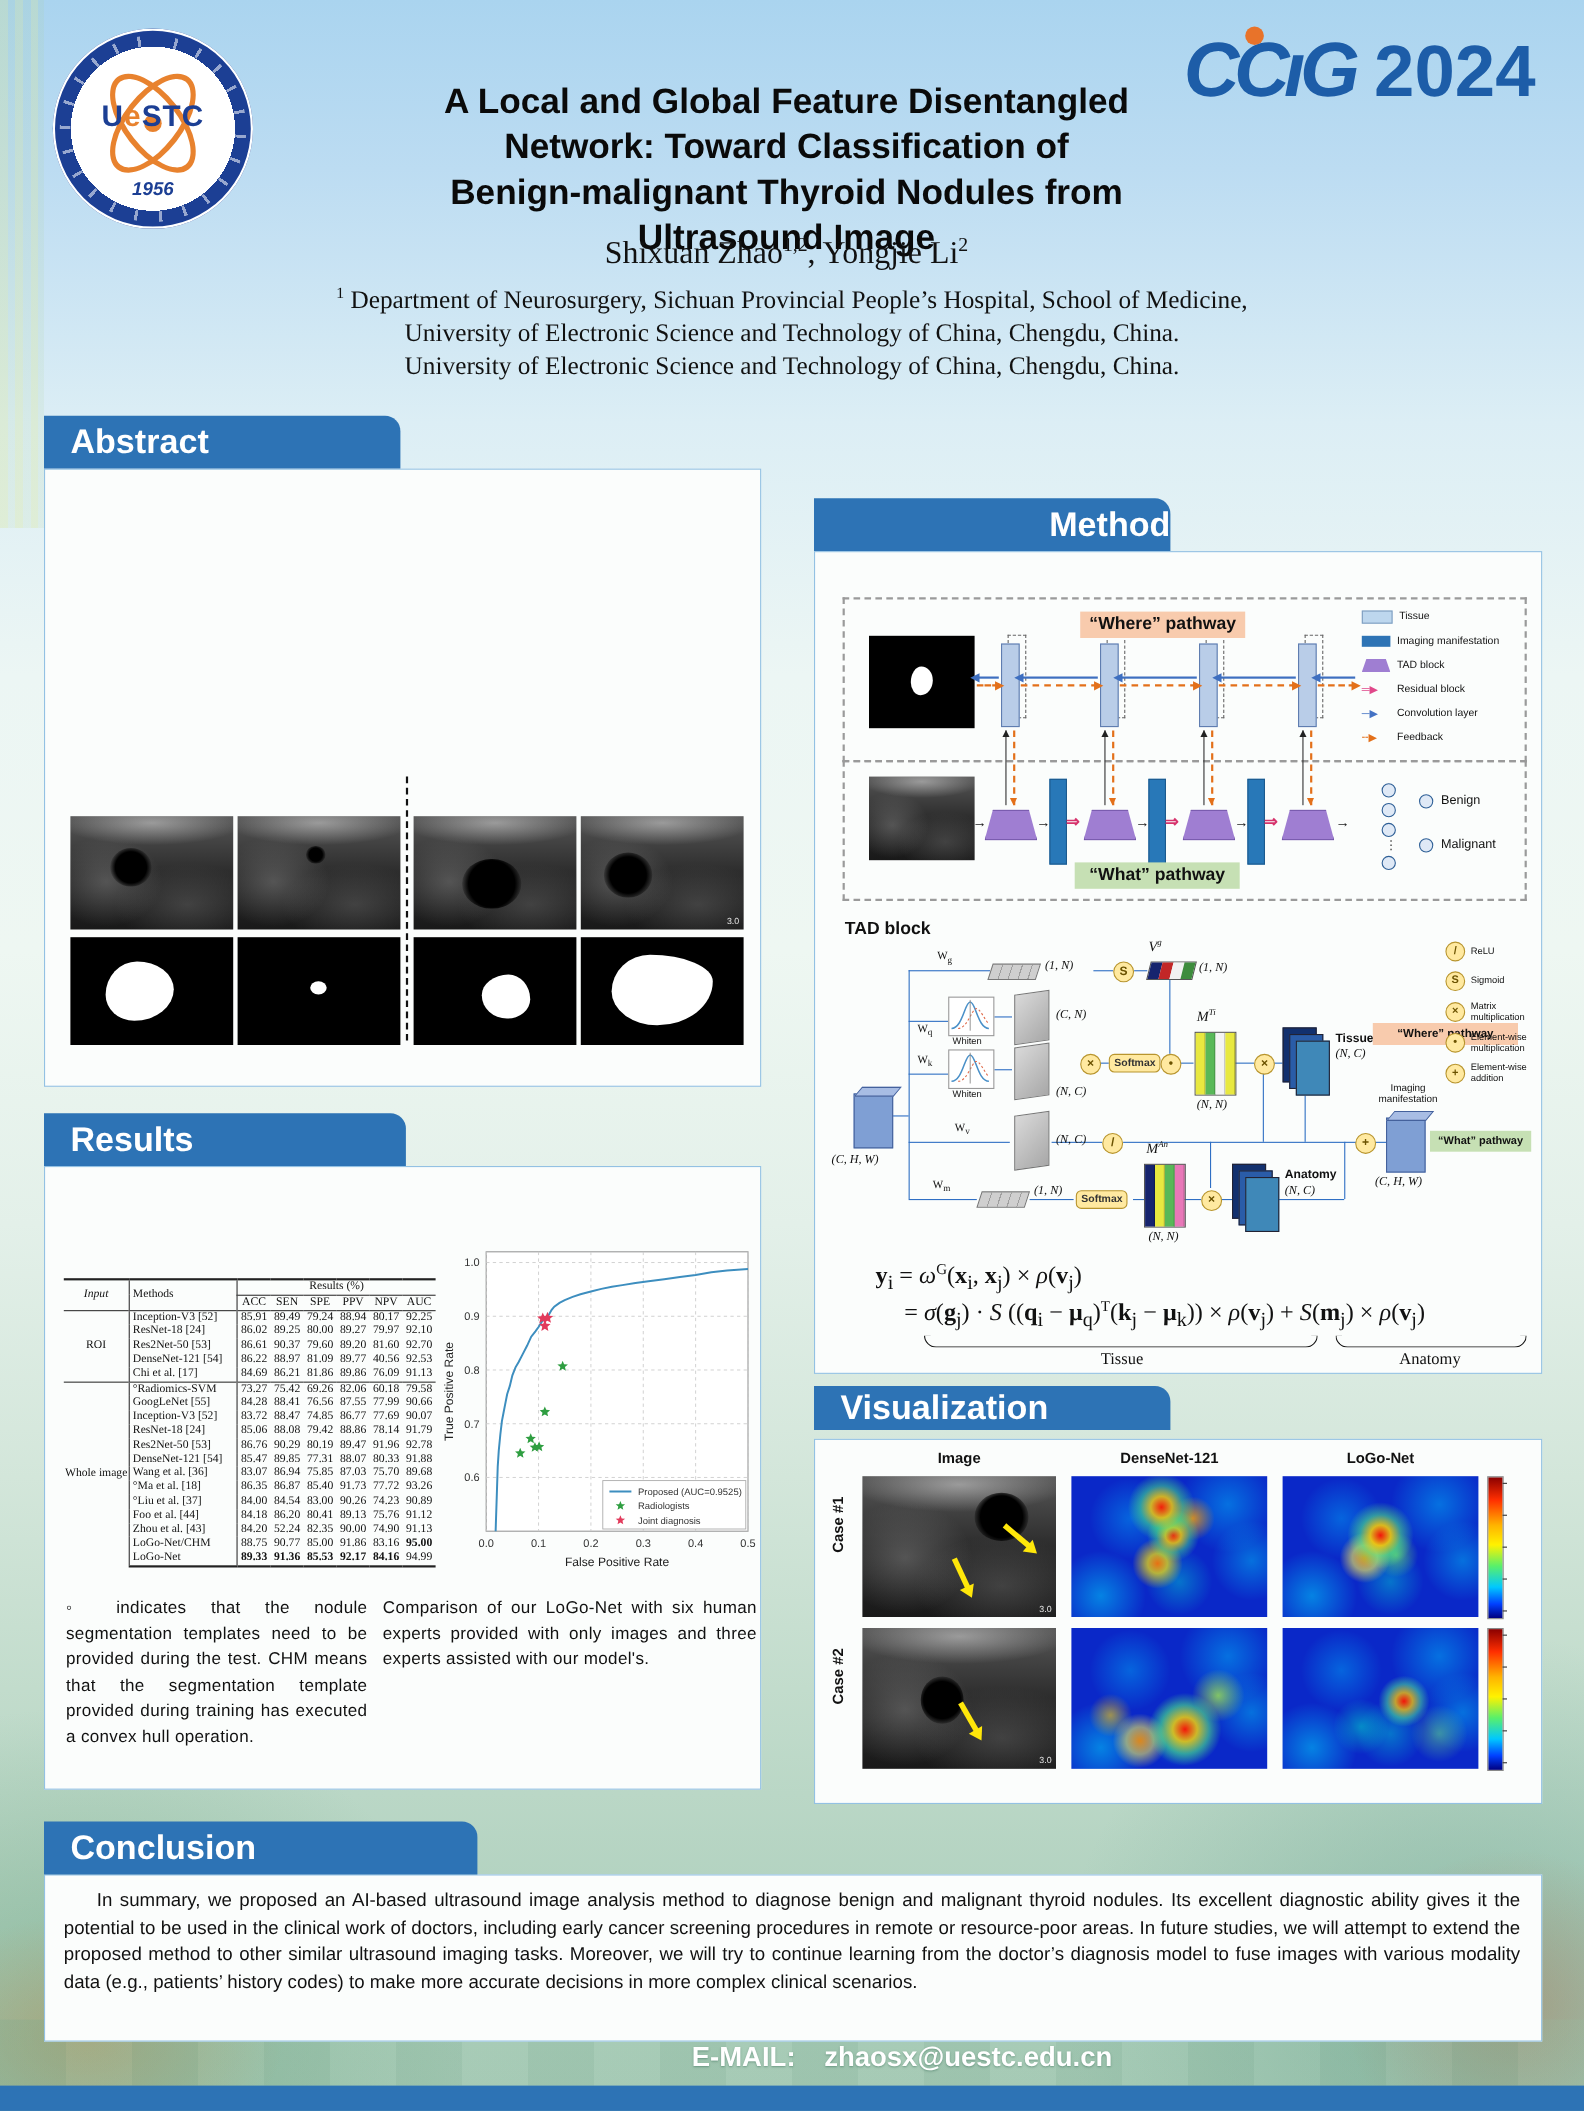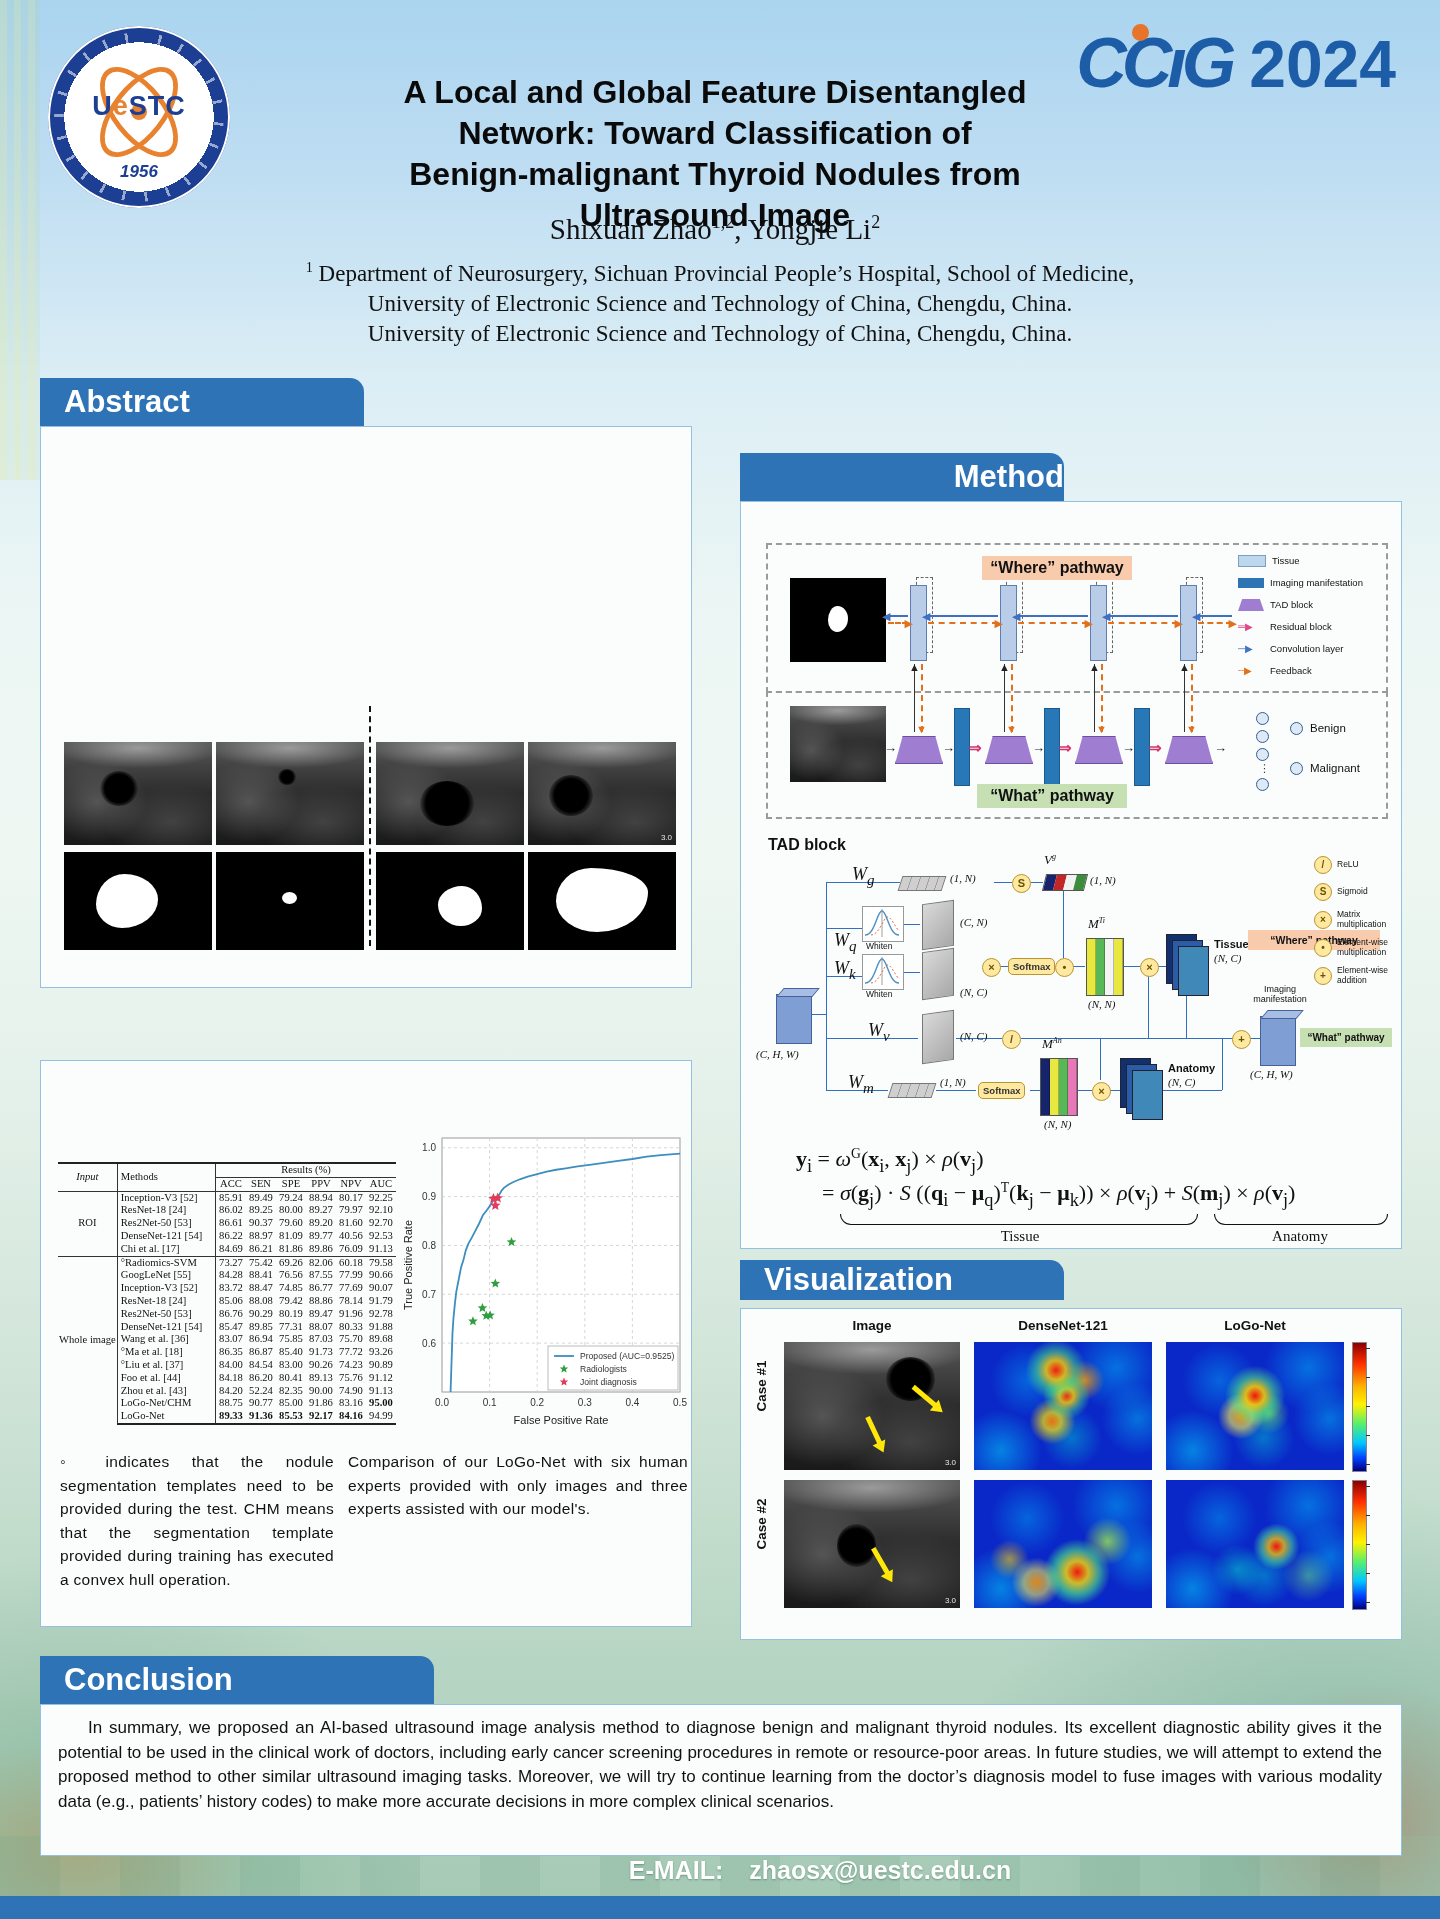--- a/index.html
+++ b/index.html
@@ -112,21 +112,21 @@
   .mli4::before{content:"─▶";color:#4472c4;font-size:10px;position:absolute;top:0;}
   .mli5::before{content:"╌▶";color:#e3701a;font-size:10px;position:absolute;top:0;}
   .mlt{font-size:9.5px;line-height:10px;color:#111;}
 
   .neuron{position:absolute;width:11px;height:11px;border-radius:50%;border:1.4px solid #2e5f96;background:#dfe9f6;z-index:6;}
   .outlab{position:absolute;font-size:11.5px;color:#111;z-index:6;}
   .vdots{position:absolute;font-size:11px;color:#333;z-index:6;letter-spacing:0;}
 
   
   .tadlab{position:absolute;font-weight:bold;font-size:16px;color:#111;z-index:5;}
-  .wl{position:absolute;font-family:"Liberation Serif",serif;font-style:italic;font-size:18px;color:#111;z-index:6;}
+  .wl{position:absolute;font-family:"Liberation Serif",serif;font-size:10px;color:#111;z-index:6;}
   .dim{position:absolute;font-family:"Liberation Serif",serif;font-style:italic;font-size:11px;color:#111;z-index:6;}
   .tens{position:absolute;font-family:"Liberation Serif",serif;font-style:italic;font-size:13px;color:#111;z-index:6;}
   .segbar{position:absolute;height:13px;background:repeating-linear-gradient(90deg,#cfcfcf 0 8px,#9f9f9f 8px 9px);border:1px solid #777;transform:skewX(-18deg);z-index:5;}
   .plate{position:absolute;width:30px;background:linear-gradient(135deg,#d9d9d9,#a8a8a8);border:1px solid #777;transform:skewY(-8deg);z-index:5;}
   .cbar{position:absolute;height:15px;display:flex;border:1px solid #555;transform:skewX(-14deg);z-index:5;}
   .cbar i{flex:1;}
   .matx{position:absolute;border:1px solid #555;display:flex;z-index:5;}
   .matx i{flex:1;border-right:.6px solid rgba(0,0,0,.25);}
   .stack{position:absolute;z-index:5;}
   .stack i{position:absolute;width:70%;height:80%;border:1px solid #223;}
@@ -249,20 +249,23 @@
   <div class="us us-b2" style="left:216px;top:742px;width:148px;height:103px;"></div>
   <div class="us us-m1" style="left:376px;top:742px;width:148px;height:103px;"></div>
   <div class="us us-m2" style="left:528px;top:742px;width:148px;height:103px;">
     <span class="depth">3.0</span>
   </div>
   <div class="mask mask-1" style="left:64px;top:852px;width:148px;height:98px;"></div>
   <div class="mask mask-2" style="left:216px;top:852px;width:148px;height:98px;"></div>
   <div class="mask mask-3" style="left:376px;top:852px;width:148px;height:98px;"></div>
   <div class="mask mask-4" style="left:528px;top:852px;width:148px;height:98px;"></div>
 
+  <div class="sec-head" style="left:40px;top:1012px;width:305px;height:48px;">
+      <span>Results</span>
+    </div>
   <div class="panel" style="left:40px;top:1060px;width:650px;height:565px;"></div>
   <div id="rtable">
       <table>
         <tbody>
           <tr>
             <th rowspan="2" class="inp toprule" style="border-right: 0.9px solid rgb(51, 51, 51); font-style: italic;">Input</th>
             <th rowspan="2" class="toprule" style="text-align: left; padding-left: 3px; border-right: 0.9px solid rgb(51, 51, 51);">Methods</th>
             <th colspan="6" class="toprule" style="border-bottom: 0.9px solid rgb(51, 51, 51);">Results (%)</th>
           </tr>
           <tr>

